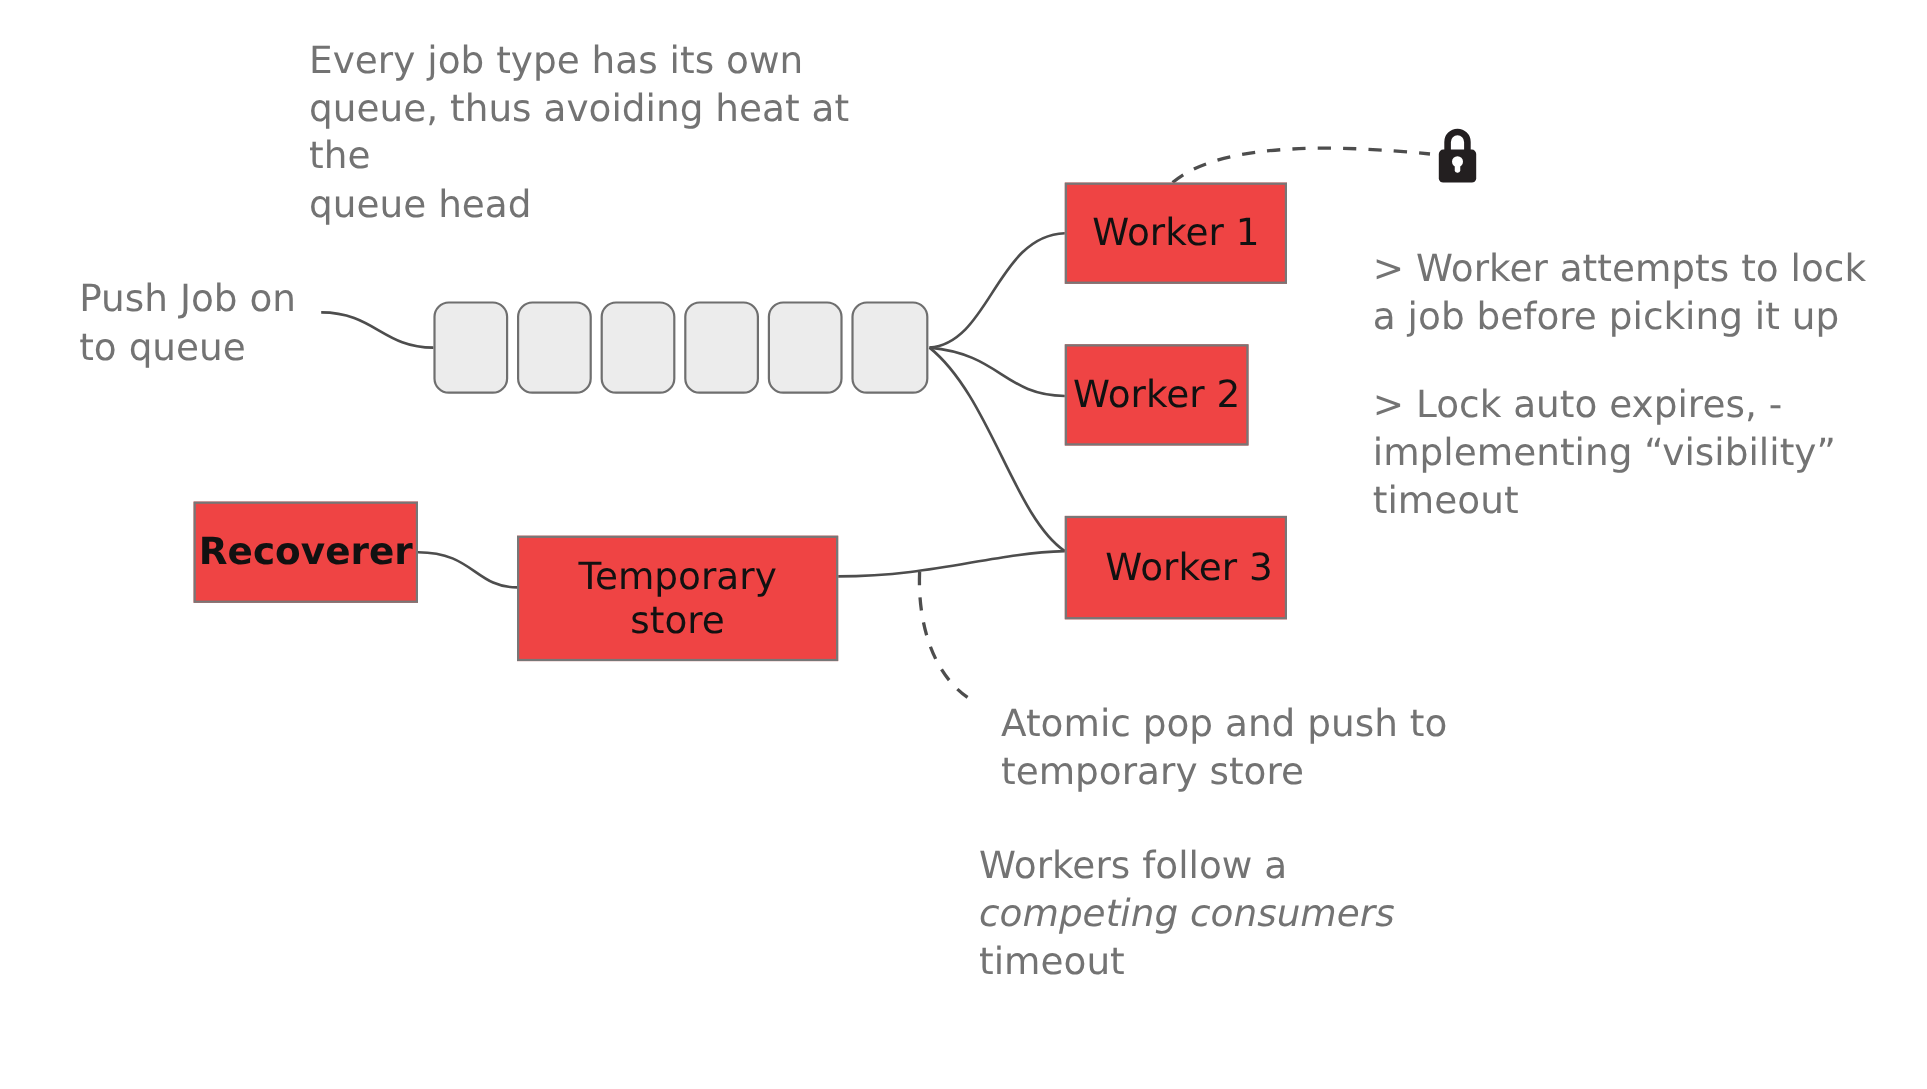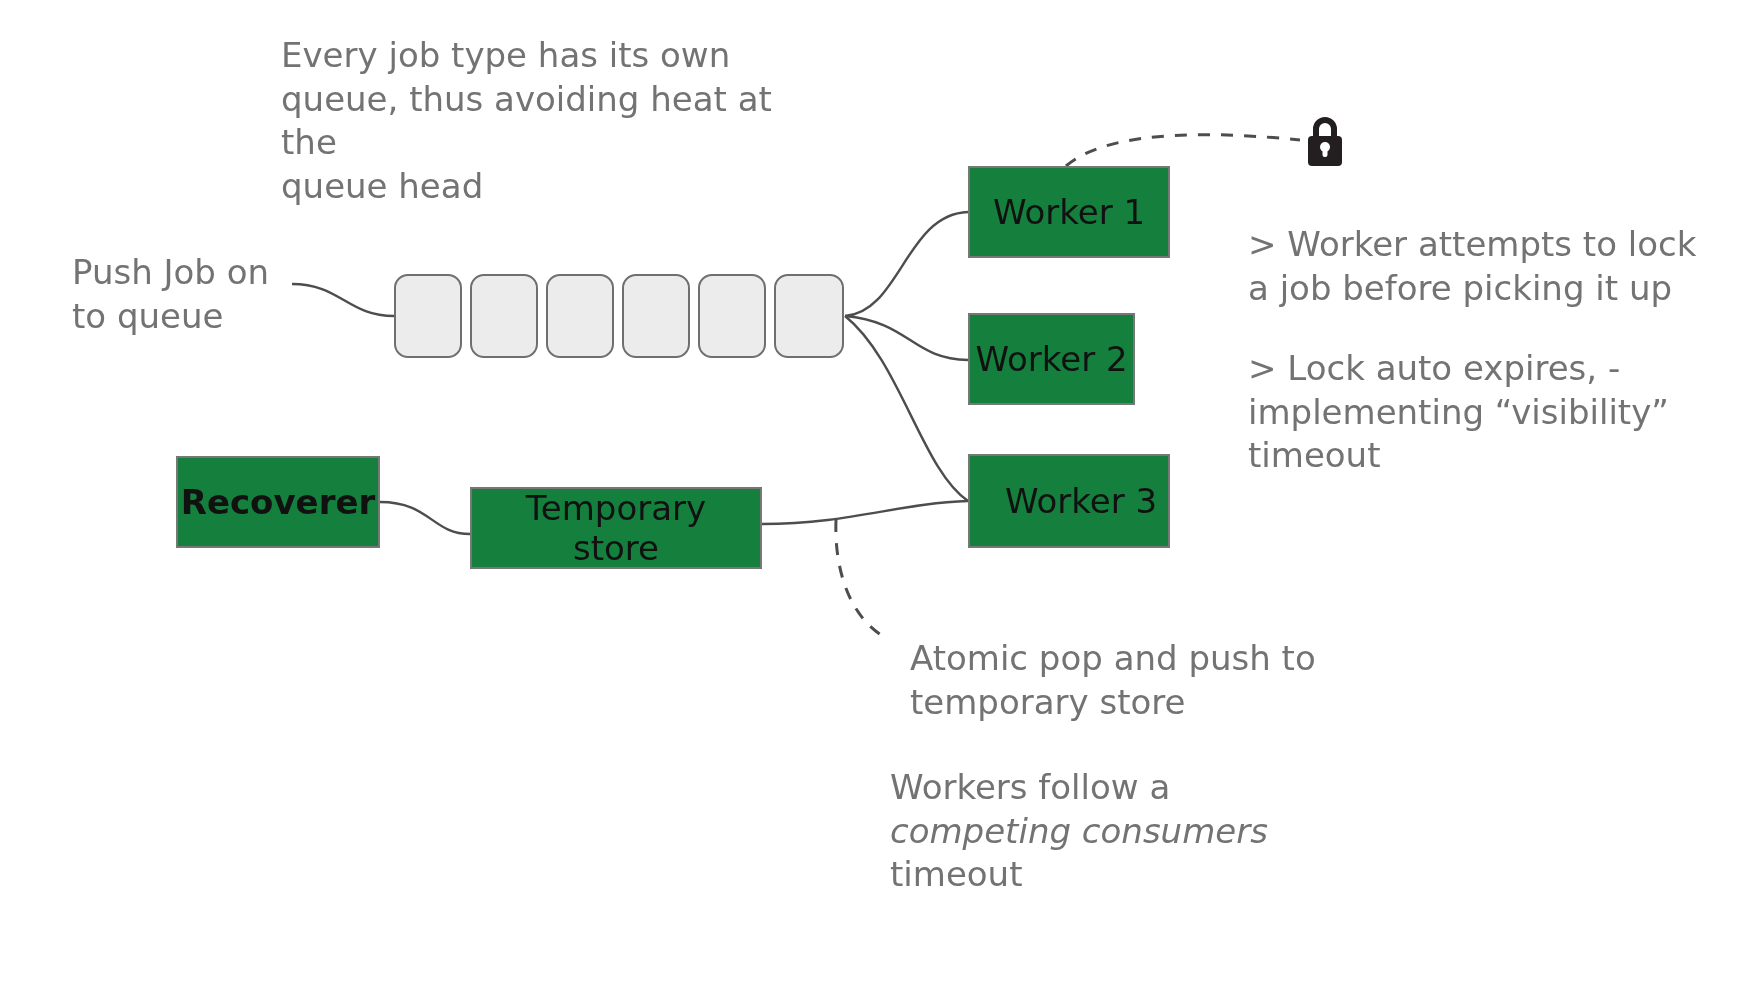--- a/index.html
+++ b/index.html
@@ -22,21 +22,21 @@
     position: absolute;
     left: 0;
     top: 0;
     width: 1752px;
     height: 990px;
     pointer-events: none;
   }
   .node {
     position: absolute;
     box-sizing: border-box;
-    background: #15803d;
+    background: #ef4444;
     border: 2px solid #777777;
     display: flex;
     align-items: center;
     justify-content: center;
     text-align: center;
     font-size: 34px;
     line-height: 1.18;
     color: #111111;
   }
   .queue-cell {
@@ -90,28 +90,28 @@
   <div class="queue-cell" style="left:622px;  top:274px; width:68px; height:84px;"></div>
   <div class="queue-cell" style="left:698px;  top:274px; width:68px; height:84px;"></div>
   <div class="queue-cell" style="left:774px;  top:274px; width:70px; height:84px;"></div>
 
   <div class="node" style="left:968px; top:166px; width:202px; height:92px;">
     <span>Worker 1</span>
   </div>
   <div class="node" style="left:968px; top:313px; width:167px; height:92px;">
     <span>Worker 2</span>
   </div>
-  <div class="node" style="left:968px; top:454px; width:202px; height:94px;padding-left:24px;">
+  <div class="node" style="left:968px; top:469px; width:202px; height:94px;padding-left:24px;">
     <span>Worker 3</span>
   </div>
 
   <div class="node" style="left:176px; top:456px; width:204px; height:92px;font-weight:bold;">
     <span>Recoverer</span>
   </div>
-  <div class="node" style="left:470px; top:487px; width:292px; height:82px; white-space:pre-line;">
+  <div class="node" style="left:470px; top:487px; width:292px; height:114px; white-space:pre-line;">
     <span>Temporary
 store</span>
   </div>
 
   <div class="lock" style="left:1302px; top:113px;">
     <svg width="46" height="56" viewBox="0 0 46 56">
       <path d="M11 24 V16 a12 12 0 0 1 24 0 V24 h-6 V16 a6 6 0 0 0 -12 0 V24 Z" fill="#231f20"></path>
       <rect x="6" y="23" width="34" height="30" rx="4" fill="#231f20"></rect>
       <circle cx="23" cy="34" r="5" fill="#ffffff"></circle>
       <rect x="20.5" y="34" width="5" height="10" rx="2.2" fill="#ffffff"></rect>

